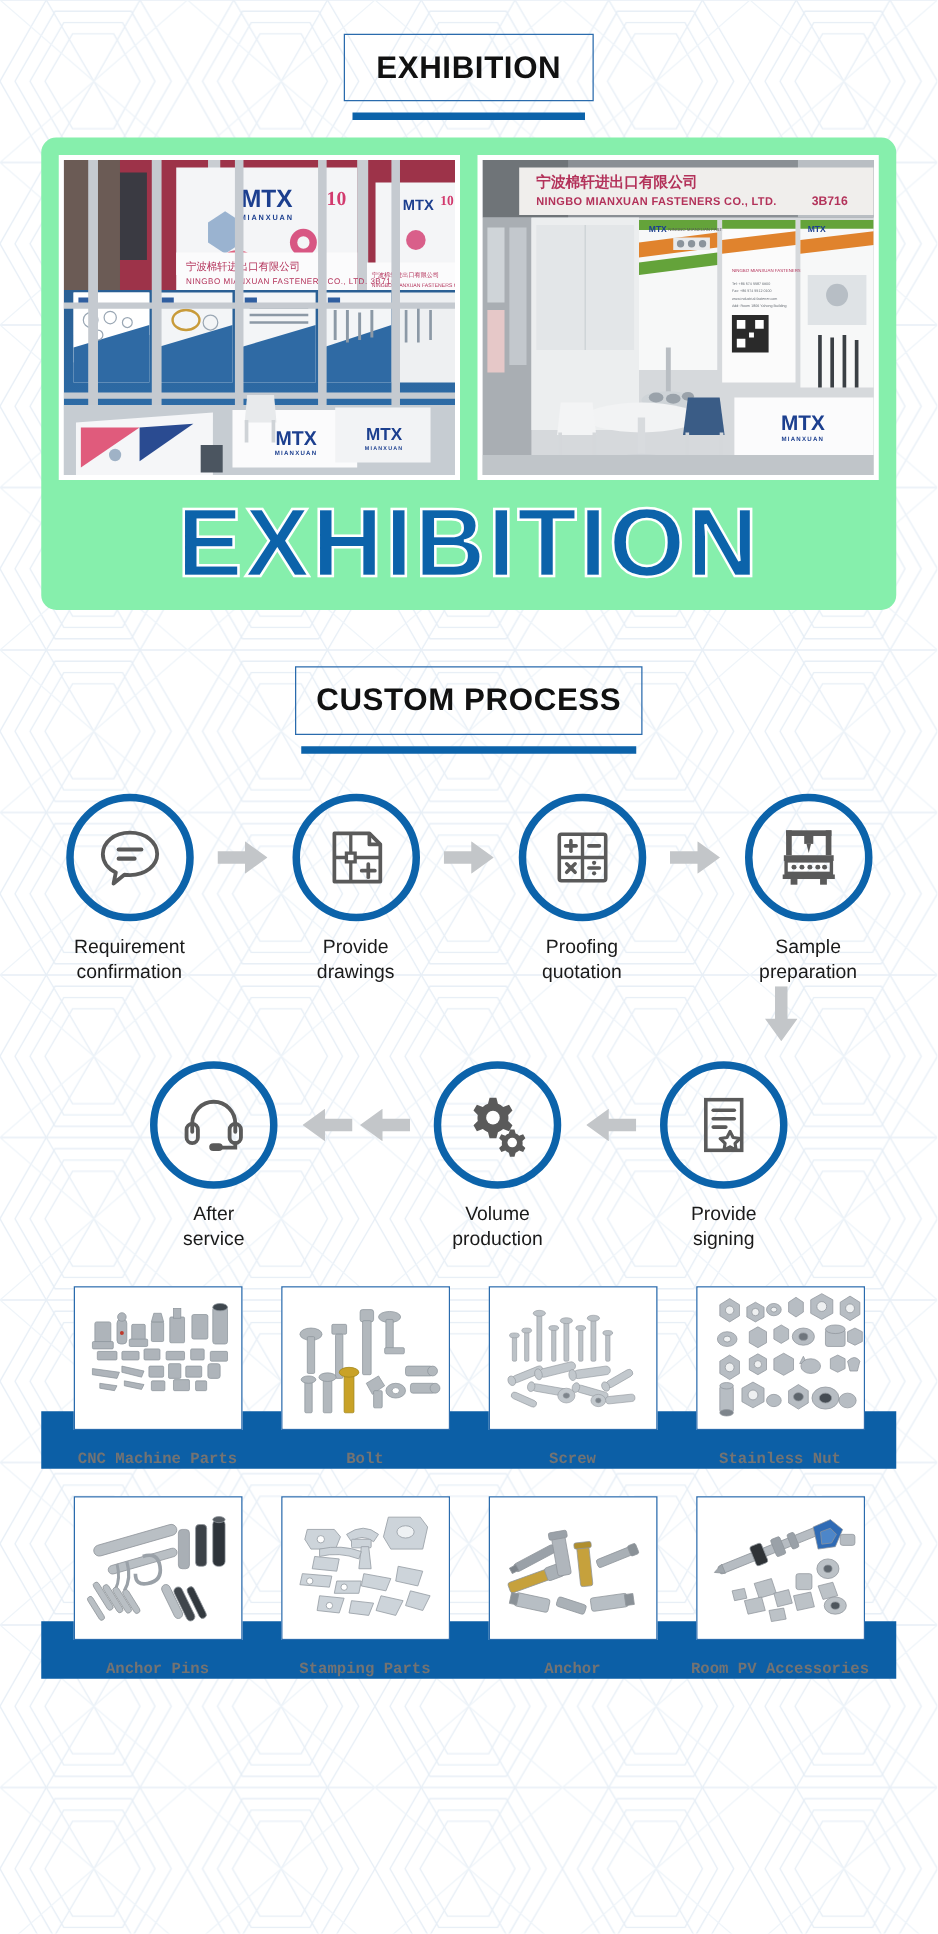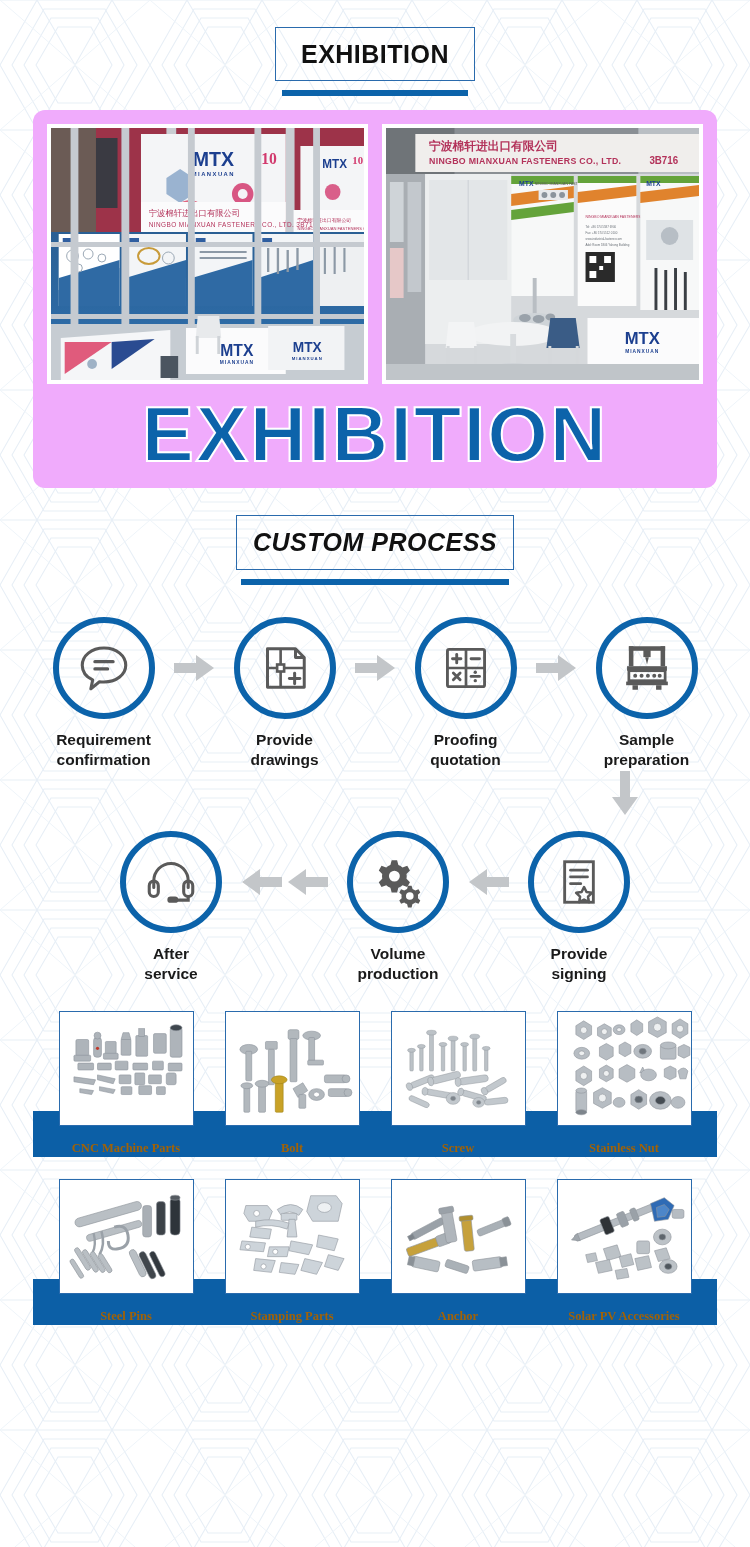--- a/index.html
+++ b/index.html
@@ -33,21 +33,21 @@
   }
   .sec-head .rule{
     background:#0c63aa;height:6px;margin-top:9px;
   }
 
   
   .exh-card{
     position:relative;
     margin:14px auto 0;
     width:684px;
-    background:#f0abfc;
+    background:#86efac;
     border-radius:12px;
     box-sizing:border-box;
     padding:14px 14px 4px 14px;
   }
   .exh-photos{display:flex;gap:14px;}
   .photo{
     background:#fff;padding:4px;box-sizing:border-box;
     flex:1 1 0;height:260px;position:relative;overflow:hidden;
   }
   .photo .inner{position:absolute;inset:4px;overflow:hidden;background:#cfd4d8;}
@@ -57,21 +57,21 @@
     font-size:78px;font-weight:bold;letter-spacing:2px;
     color:#0c63aa;
     -webkit-text-stroke:2px #ffffff;
     text-stroke:2px #ffffff;
     line-height:1.15;
     margin:6px 0 4px 0;
     user-select:none;
   }
 
   
-  .proc-row{display:flex;align-items:flex-start;justify-content:center;font-weight:bold;}
+  .proc-row{display:flex;align-items:flex-start;justify-content:center;}
   .proc-node{width:135px;display:flex;flex-direction:column;align-items:center;}
   .circle{
     width:102px;height:102px;border-radius:50%;
     border:6px solid #0c63aa;background:transparent;
     display:flex;align-items:center;justify-content:center;
     box-sizing:border-box;
   }
   .proc-label{
     margin-top:11px;text-align:center;color:#1a1a1a;
     font-size:15.5px;line-height:1.32;font-family:"Liberation Sans",sans-serif;
@@ -85,22 +85,22 @@
     position:absolute;left:33px;width:684px;height:46px;background:#0c5fa6;
   }
   .prod-grid{position:relative;display:flex;justify-content:center;gap:14px;}
   .prod-cell{width:152px;display:flex;flex-direction:column;align-items:center;}
   .prod-img{
     width:135px;height:115px;background:#fff;border:1px solid #2a6bad;
     box-sizing:border-box;position:relative;overflow:hidden;
   }
   .prod-name{
     height:46px;display:flex;align-items:center;justify-content:center;
-    color:#a16207;font-size:12.5px;font-weight:bold;white-space:nowrap;
-    font-family:Liberation Serif, serif;
+    color:#737373;font-size:12.5px;font-weight:bold;white-space:nowrap;
+    font-family:Liberation Mono, monospace;
   }
 </style>
 </head>
 <body>
 
 <svg id="bg-pattern" width="750" height="1547" viewBox="0 0 750 1547">
   <defs>
     <pattern id="hexchev" width="150" height="130" patternUnits="userSpaceOnUse">
       <g fill="none" stroke="#dfe9f3" stroke-width="1.1">
         <path d="M0 65 L37 0 L112 0 L150 65 L112 130 L37 130 Z"></path>
@@ -343,21 +343,21 @@
             <text x="262" y="225" font-family="Liberation Sans, sans-serif" font-size="5" font-weight="bold" fill="#1c3f8f" text-anchor="middle" letter-spacing="1">MIANXUAN</text>
             <rect x="0" y="236" width="320" height="16" fill="#c0c5c9"></rect>
           </svg>
         </div>
       </div>
     </div>
 
     <div class="exh-word">EXHIBITION</div>
   </div>
 
-  <div class="sec-head" style="padding-top:27px;font-style:italic;">
+  <div class="sec-head" style="padding-top:45px;">
     <div class="box" style="width:278px;height:55px;">
       <span>CUSTOM PROCESS</span>
     </div>
     <div class="rule" style="width:268px;"></div>
   </div>
 
   <div class="proc-row" style="margin-top:32px;">
 
     <div class="proc-node">
       <div class="circle">
@@ -785,21 +785,21 @@
                 </g>
               <g transform="rotate(64 88 86)">
                   <rect x="74" y="82" width="30" height="7" rx="3.5" fill="#40464c"></rect>
                 </g>
               <g transform="rotate(64 98 86)">
                   <rect x="84" y="82" width="28" height="6" rx="3" fill="#33393f"></rect>
                 </g>
             </g>
           </svg>
         </div>
-        <div class="prod-name">Steel Pins</div>
+        <div class="prod-name">Anchor Pins</div>
       </div>
 
       <div class="prod-cell">
         <div class="prod-img">
           <svg width="100%" height="100%" viewBox="0 0 135 115">
             <rect width="135" height="115" fill="#fff"></rect>
             <g fill="#cdd4da" stroke="#9aa1a8" stroke-width=".7">
               <path d="M20 26 l22 0 l5 6 l-4 10 l-20 0 l-5 -8 Z"></path>
                 <circle cx="31" cy="34" r="3" fill="#fff"></circle>
               <path d="M52 30 q14 -10 26 0 l-4 6 q-10 -7 -18 0 Z"></path>
@@ -893,18 +893,18 @@
                 <ellipse cx="106" cy="58" rx="9" ry="8"></ellipse>
                   <ellipse cx="106" cy="58" rx="3.4" ry="3" fill="#5e666d"></ellipse>
                 <path d="M98 72 l12 -3 l4 11 l-12 3 Z"></path>
                 <ellipse cx="112" cy="88" rx="9" ry="7"></ellipse>
                   <ellipse cx="112" cy="88" rx="3.6" ry="3" fill="#4e565d"></ellipse>
                 <path d="M28 76 l10 -2 l2 8 l-10 2 Z"></path>
               </g>
             </g>
           </svg>
         </div>
-        <div class="prod-name">Solar PV Accessories</div>
+        <div class="prod-name">Room PV Accessories</div>
       </div>
     </div>
   </div>
 
 </div>
 
 </body></html>

